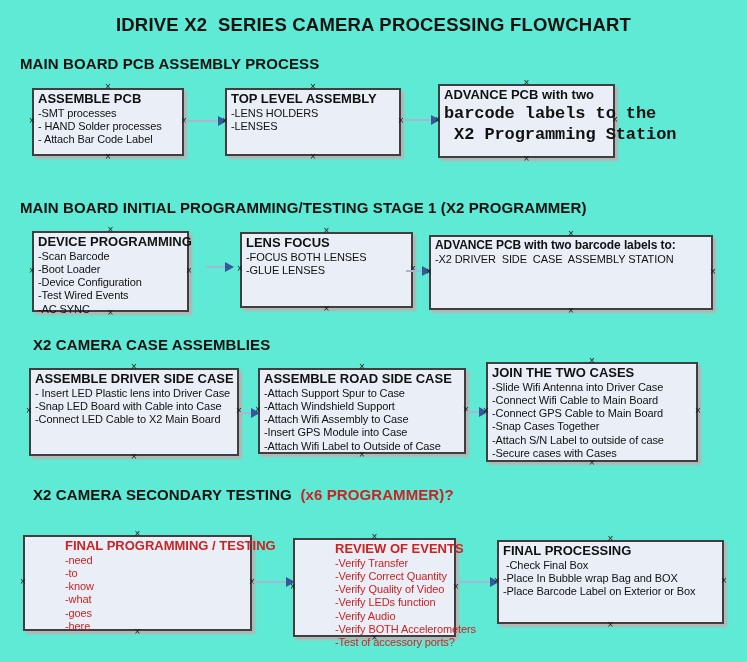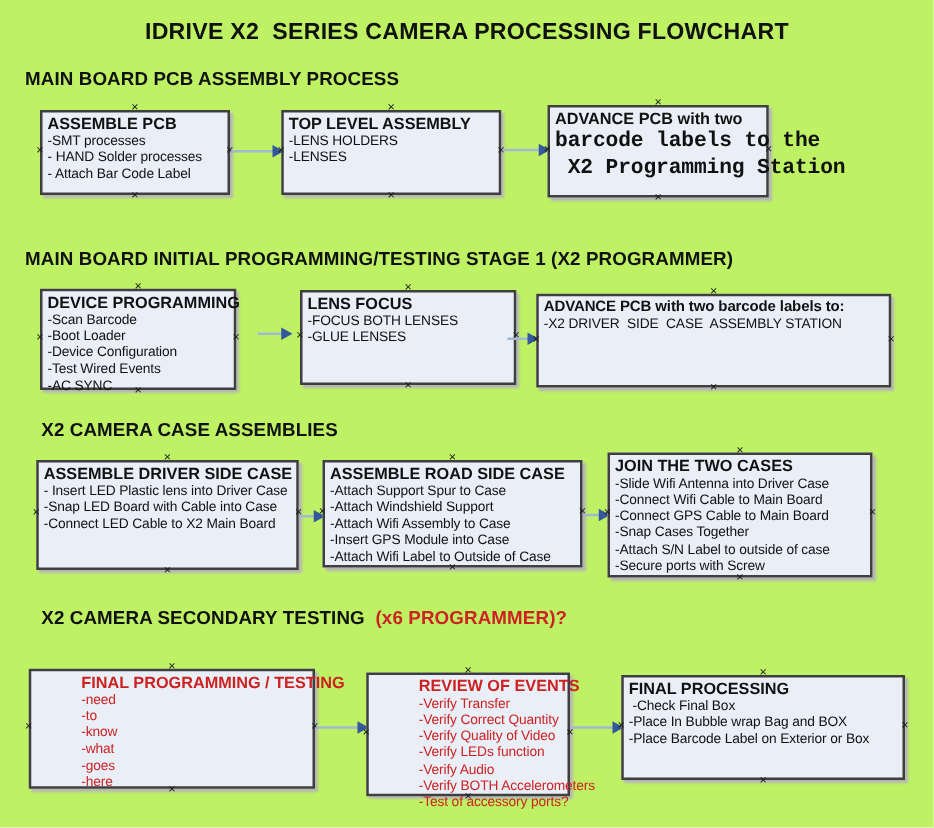--- a/index.html
+++ b/index.html
@@ -1,19 +1,19 @@
 <!DOCTYPE html>
 <html style="--red: #cc2222; --fill: #e9eef7; --border: #3f3f3f; --aline: #a4b8d2; --ahead: #35589b;"><head>
 <meta charset="utf-8">
 <style>
   html,body{margin:0;padding:0;background:#ffffff;}
   #page{
     position:relative;
     width:747px;height:662px;
-    background:#bef264;
+    background:#5eead4;
     font-family:"Liberation Sans","DejaVu Sans",sans-serif;
     color:#111;
     overflow:hidden;
   }
   .main-title{
     position:absolute;
     left:0;top:14px;width:747px;
     text-align:center;
     font-size:18.5px;font-weight:bold;
     white-space:pre;
@@ -182,21 +182,21 @@
     <span class="cp t"></span>
     <span class="cp b"></span>
     <span class="cp l"></span>
     <span class="cp r"></span>
     <div class="box-title">JOIN THE TWO CASES</div>
     <div class="box-item">-Slide Wifi Antenna into Driver Case</div>
     <div class="box-item">-Connect Wifi Cable to Main Board</div>
     <div class="box-item">-Connect GPS Cable to Main Board</div>
     <div class="box-item">-Snap Cases Together</div>
     <div class="box-item">-Attach S/N Label to outside of case</div>
-    <div class="box-item">-Secure ports with Screw</div>
+    <div class="box-item">-Secure cases with Cases</div>
   </div>
 
   <div class="sec-header" style="left:33px;top:486px"><span>X2 CAMERA SECONDARY TESTING </span><span class="red-part"> (x6 PROGRAMMER)?</span></div>
 
   <div class="box red-box" style="left:23px;top:535px;width:229px;height:96px">
     <span class="cp t"></span>
     <span class="cp b"></span>
     <span class="cp l"></span>
     <span class="cp r"></span>
     <div class="box-title">FINAL PROGRAMMING / TESTING</div>

